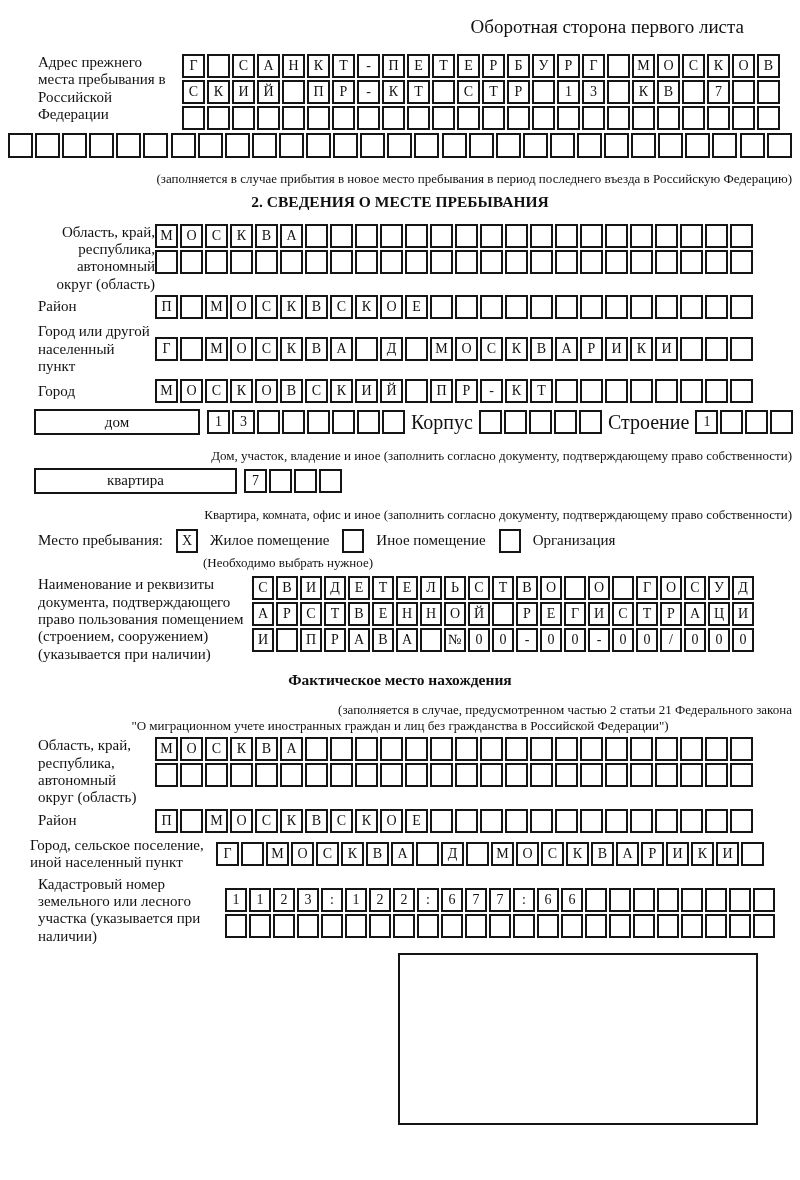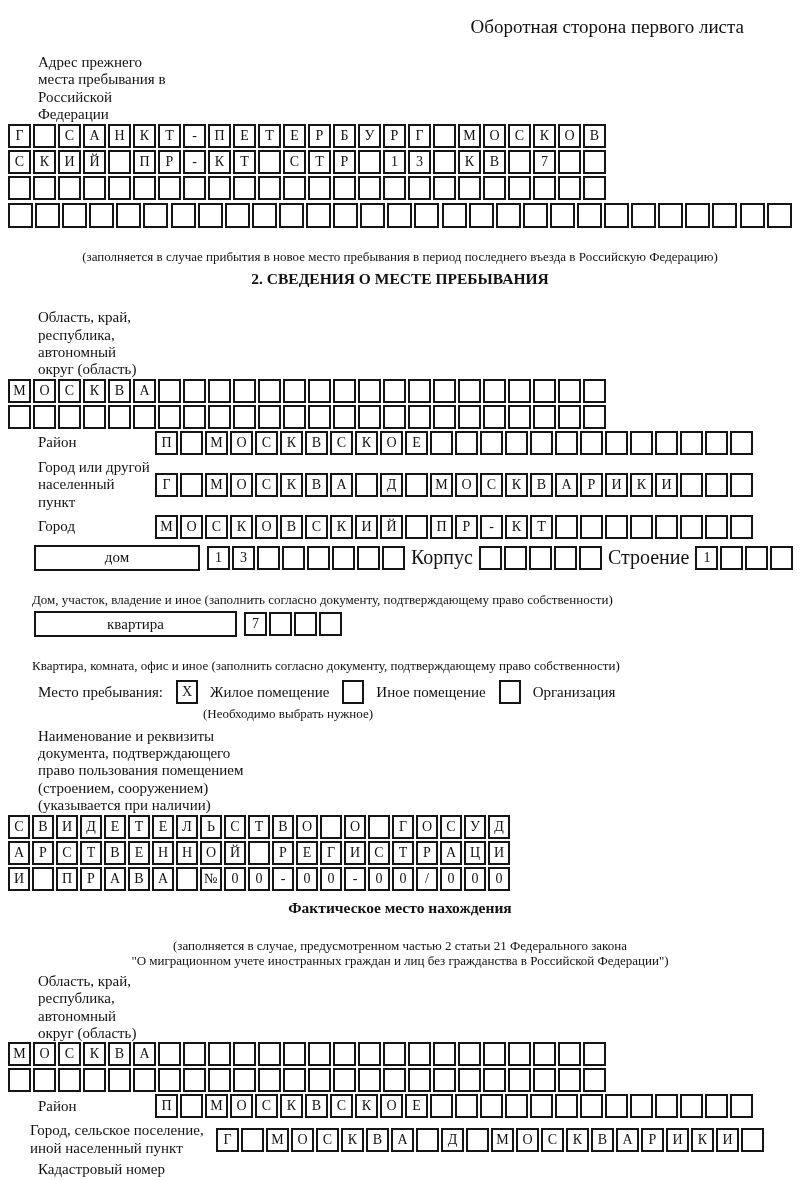--- a/index.html
+++ b/index.html
@@ -3,21 +3,21 @@
 <meta charset="utf-8">
 <style>
   html,body{margin:0;padding:0;background:#fff;}
   .page{
     width:800px;height:1180px;overflow:hidden;box-sizing:border-box;
     padding:16px 8px 0 8px;background:#fff;color:#111;
     font-family:"Liberation Serif","DejaVu Serif",serif;position:relative;
   }
   .header-note{font-size:19px;text-align:right;padding-right:48px;}
   .frow{display:flex;}
-  .align-top{align-items:flex-start;flex-direction:column;}
+  .align-top{align-items:flex-start;}
   .align-center{align-items:center;}
   .label{font-size:15px;line-height:1.16;box-sizing:border-box;flex:none;}
   .pl30{padding-left:30px;}
   .pl22{padding-left:22px;}
   .w174{width:174px;}
   .w147{width:147px;}
   .w244{width:244px;}
   .w208{width:208px;}
   .w217{width:217px;}
   .rows{display:flex;flex-direction:column;gap:2px;}
@@ -26,21 +26,21 @@
     width:23px;height:24px;border:2px solid #151515;box-sizing:border-box;
     display:flex;align-items:center;justify-content:center;flex:none;
     font-size:14px;line-height:1;background:#fff;
   }
   .cells-sm .cell{width:22px;}
   .overflow{justify-content:space-between;width:784px;margin-top:3px;}
   .overflow .cell{width:25px;height:25px;}
   .caption{font-size:13px;line-height:1.2;}
   .center{text-align:center;}
   .sec-title{font-size:15.5px;font-weight:bold;text-align:center;margin-top:6px;}
-  .mt2{margin-top:2px;} .mt3{margin-top:21px;} .mt4{margin-top:4px;}
+  .mt2{margin-top:2px;} .mt3{margin-top:13px;text-align:right;} .mt4{margin-top:4px;}
   .mt5{margin-top:5px;} .mt6{margin-top:6px;} .mt8{margin-top:8px;}
   .mt12{margin-top:12px;} .mt16{margin-top:16px;}
   .typebox{
     border:2px solid #151515;height:26px;box-sizing:border-box;flex:none;
     display:flex;align-items:center;justify-content:center;font-size:15px;background:#fff;
   }
   .housebox{width:166px;margin-right:7px;}
   .aptbox{width:203px;margin-right:7px;}
   .inline-lbl{font-size:20px;padding:0 6px;white-space:nowrap;align-self:center;}
   .ml24{margin-left:24px;} .ml26{margin-left:26px;} .ml30{margin-left:30px;}

